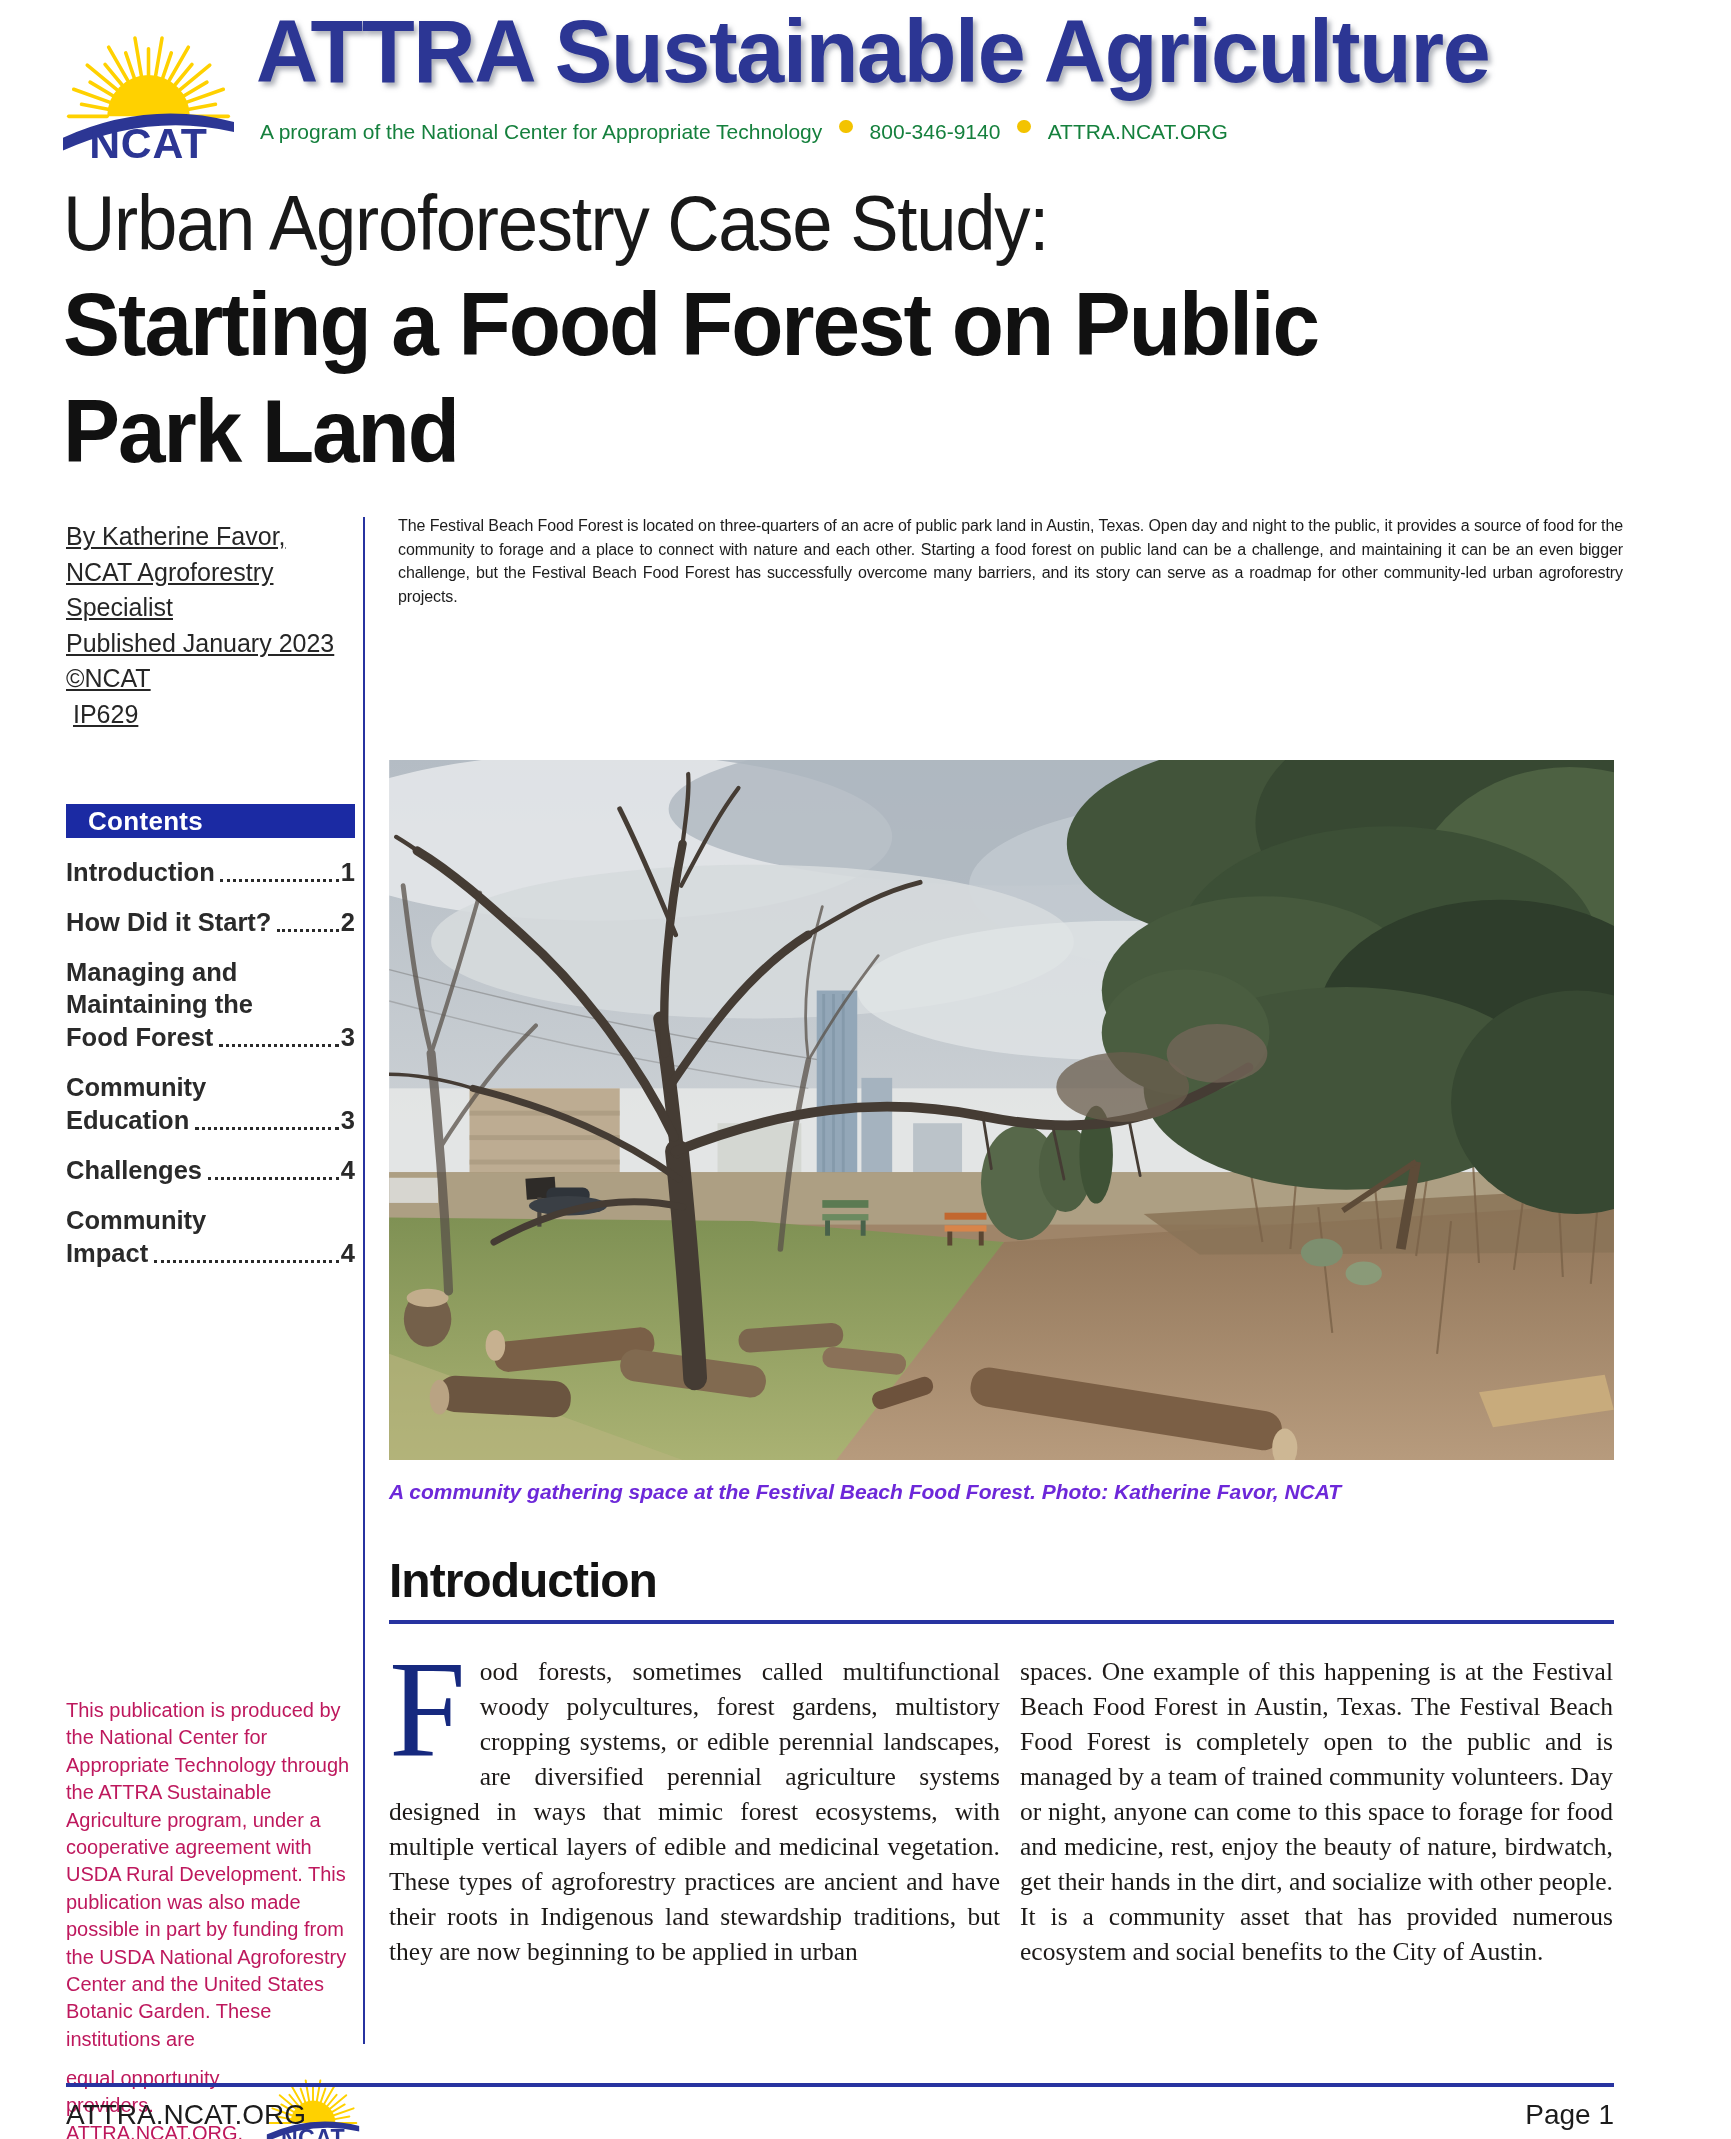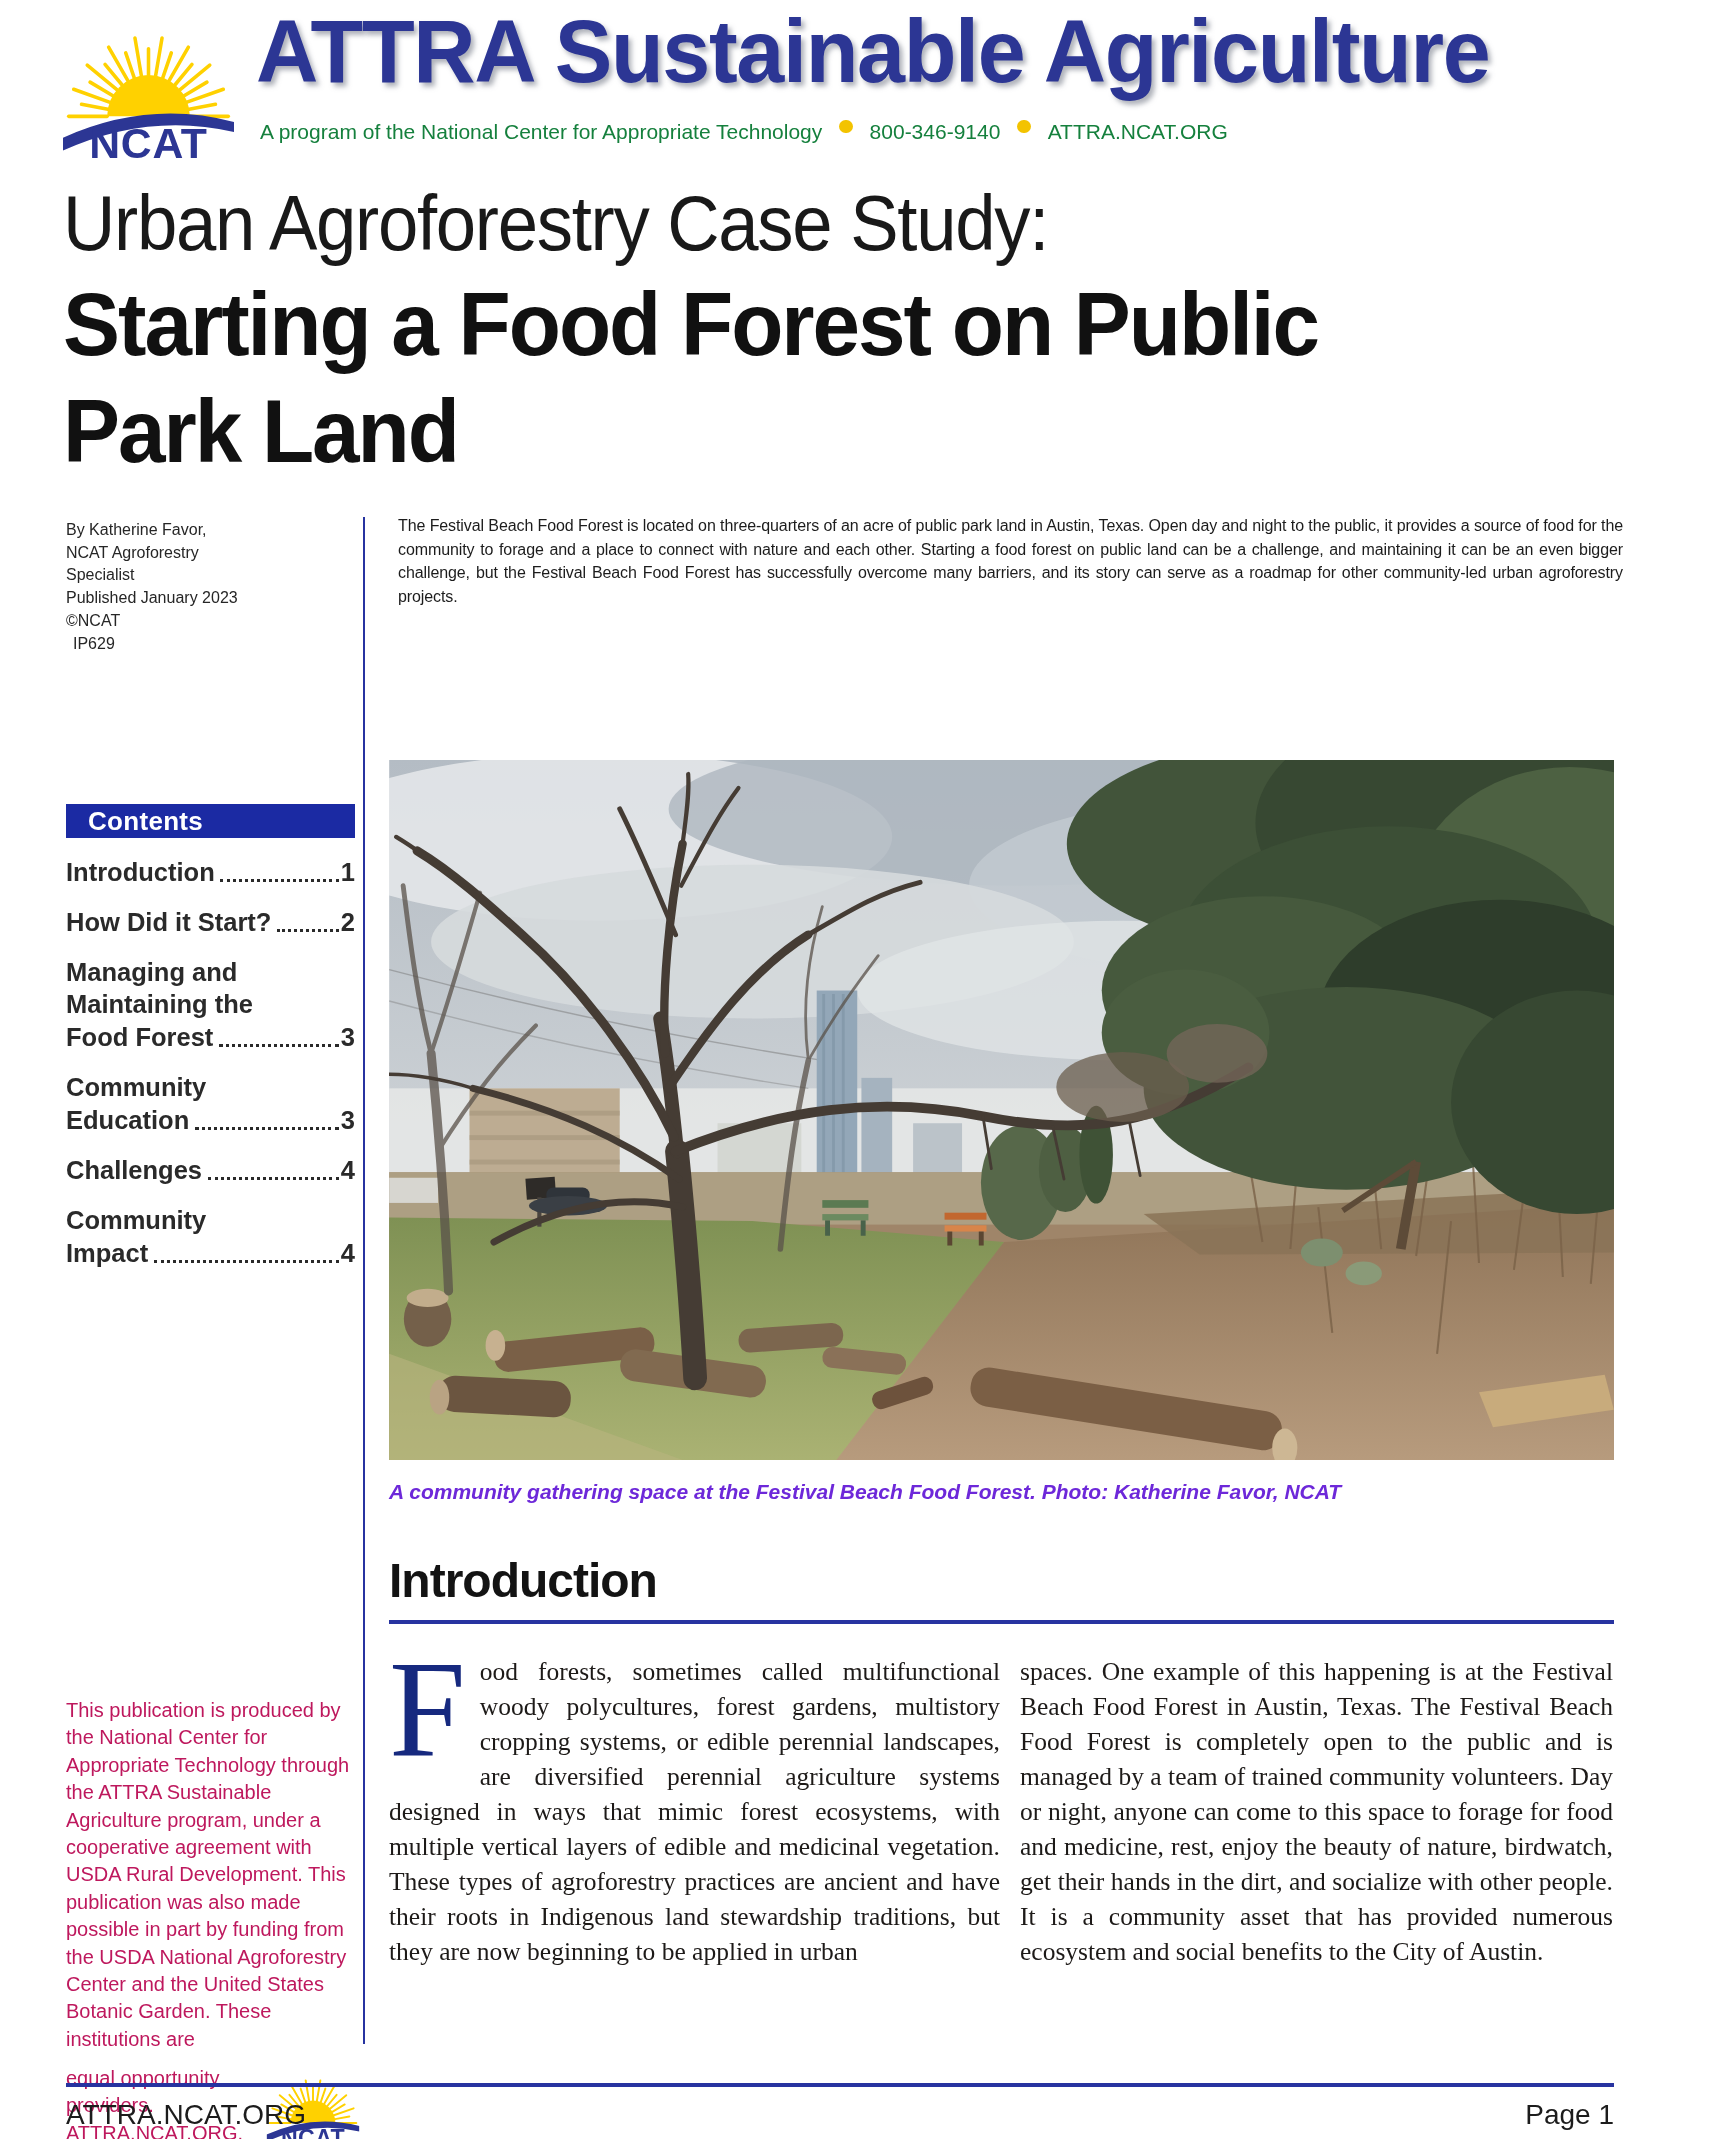--- a/index.html
+++ b/index.html
@@ -14,21 +14,21 @@
   .tagline{position:absolute;left:260px;top:120px;display:flex;align-items:flex-start;gap:17px;
            font-size:21px;color:#15803d;white-space:nowrap;}
   .dot-sep{width:13.3px;height:13.3px;border-radius:50%;background:#f3c300;flex:0 0 auto;}
   
   .kicker{position:absolute;left:63px;top:178px;font-size:78px;font-weight:400;color:#191919;
           letter-spacing:-1.4px;white-space:nowrap;transform:scaleX(.93);transform-origin:0 0;}
   .title-main{position:absolute;left:63px;top:271px;font-size:89px;font-weight:bold;color:#111;
           letter-spacing:-2.1px;line-height:1.2;transform:scaleX(.96);transform-origin:0 0;}
   .title-main div{white-space:nowrap;}
   
-  .byline{position:absolute;left:66px;top:519px;width:287px;font-size:16px;line-height:1.42;color:#262626;}
+  .byline{position:absolute;left:66px;top:519px;width:287px;font-size:25px;line-height:1.42;color:#262626;text-decoration:underline;}
   .byline .indent{padding-left:7px;}
   .v-divider{position:absolute;left:363px;top:517px;width:2.1px;height:1527px;background:#2733a0;}
   .lede{position:absolute;left:398px;top:514px;width:1225px;font-size:16px;line-height:1.47;
         color:#1c1c1c;text-align:justify;letter-spacing:-0.1px;}
   
   .toc{position:absolute;left:66px;top:804px;width:289px;}
   .toc-bar{background:#1b2aa3;color:#fff;font-size:26px;font-weight:bold;height:34px;
            line-height:34px;padding-left:22px;letter-spacing:0.3px;}
   .toc-item{margin-top:17.5px;font-size:25.5px;font-weight:bold;color:#2a2a2a;line-height:1.28;}
   .toc-last{display:flex;align-items:flex-end;}

